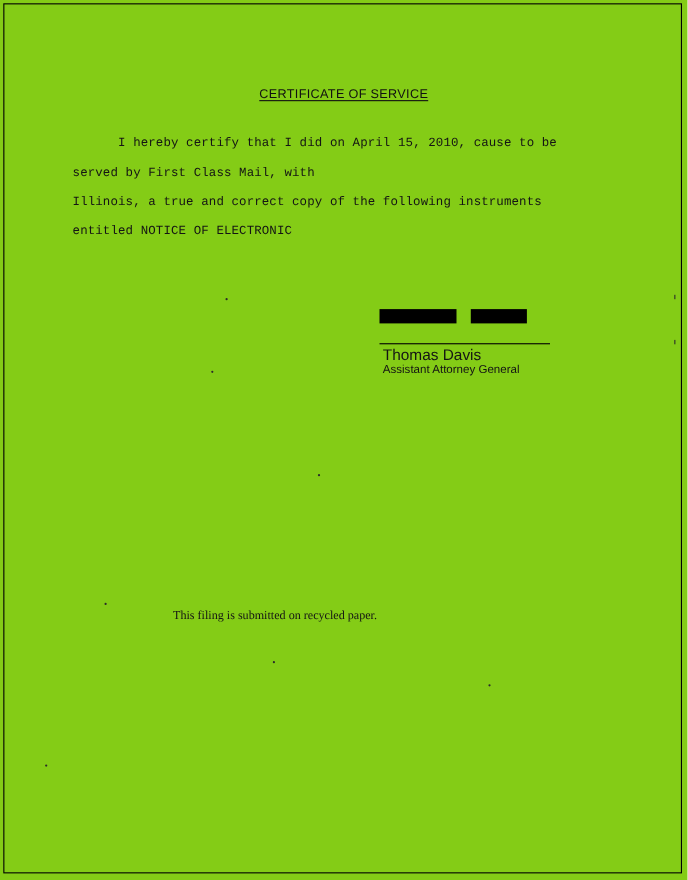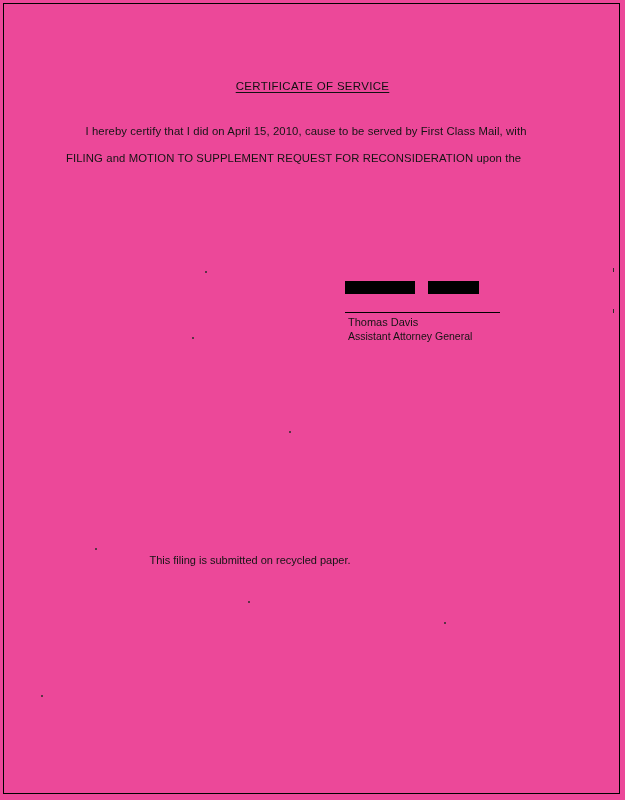--- a/index.html
+++ b/index.html
@@ -7,21 +7,21 @@
     padding: 0;
     background: #ffffff;
   }
   body {
     font-family: "Liberation Sans", sans-serif;
   }
   .page {
     position: relative;
     width: 625px;
     height: 800px;
-    background: #ec4899;
+    background: #84cc16;
     overflow: hidden;
   }
   .page-border {
     position: absolute;
     left: 3px;
     top: 3px;
     width: 617px;
     height: 791px;
     border: 1px solid #000000;
     box-sizing: border-box;
@@ -47,20 +47,21 @@
   }
   .doc-title span {
     text-decoration: underline;
     text-underline-offset: 2px;
   }
   .body-block {
     position: absolute;
     left: 66px;
     top: 118px;
     width: 478px;
+    font-family: Liberation Mono, monospace;
   }
   .body-line {
     font-size: 11.3px;
     color: #141414;
     line-height: 26.5px;
     white-space: pre-wrap;
     letter-spacing: 0.1px;
   }
   .sig-area {
     position: absolute;
@@ -86,40 +87,41 @@
     left: 345px;
     top: 312px;
     width: 155px;
     border-top: 1px solid #000000;
     height: 0;
   }
   .sig-name {
     position: absolute;
     left: 348px;
     top: 315px;
-    font-size: 11px;
+    font-size: 14px;
     color: #141414;
     line-height: 14px;
   }
   .sig-title {
     position: absolute;
     left: 348px;
     top: 329px;
     font-size: 10.5px;
     color: #141414;
     line-height: 14px;
   }
   .footer-note {
     position: absolute;
     left: 0;
     top: 554px;
     width: 500px;
     text-align: center;
     font-size: 11px;
     color: #141414;
+    font-family: Liberation Serif, serif;
   }
   .speck {
     position: absolute;
     background: #2b2b2b;
     width: 2px;
     height: 2px;
     border-radius: 50%;
   }
   .speck.tall {
     width: 1px;
@@ -134,21 +136,21 @@
   <div class="page-border"></div>
 
   <div class="content">
 
     <div class="doc-title">
       <span>CERTIFICATE OF SERVICE</span>
     </div>
 
     <div class="body-block">
       <div class="body-line">      I hereby certify that I did on April 15, 2010, cause to be served by First Class Mail, with</div>
-      <div class="body-line">FILING and MOTION TO SUPPLEMENT REQUEST FOR RECONSIDERATION upon the</div>
+      <div class="body-line">Illinois, a true and correct copy of the following instruments entitled NOTICE OF ELECTRONIC</div>
     </div>
 
     <div class="sig-area">
       <div class="redaction-row">
         <div class="redact a"></div>
         <div class="redact b"></div>
       </div>
     </div>
     <div class="sig-line"></div>
     <div class="sig-name">Thomas Davis</div>

